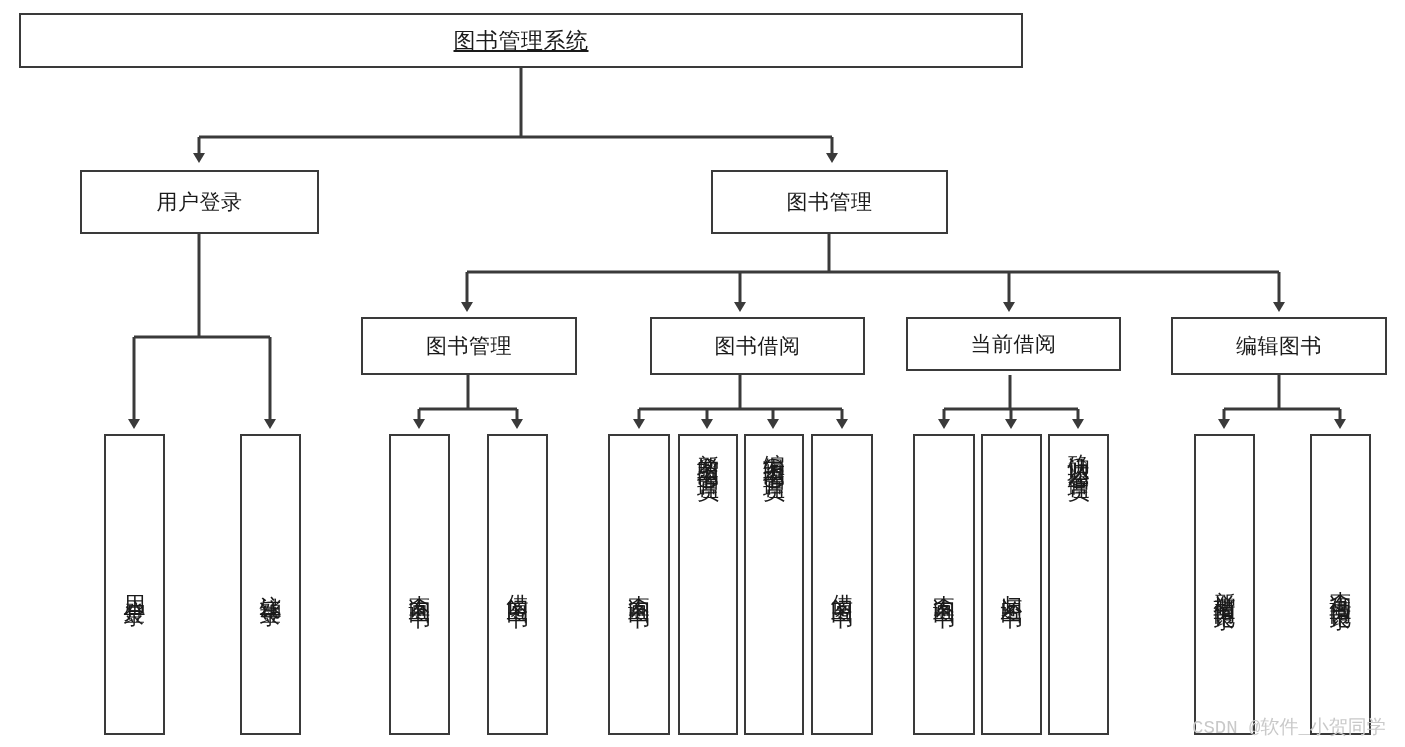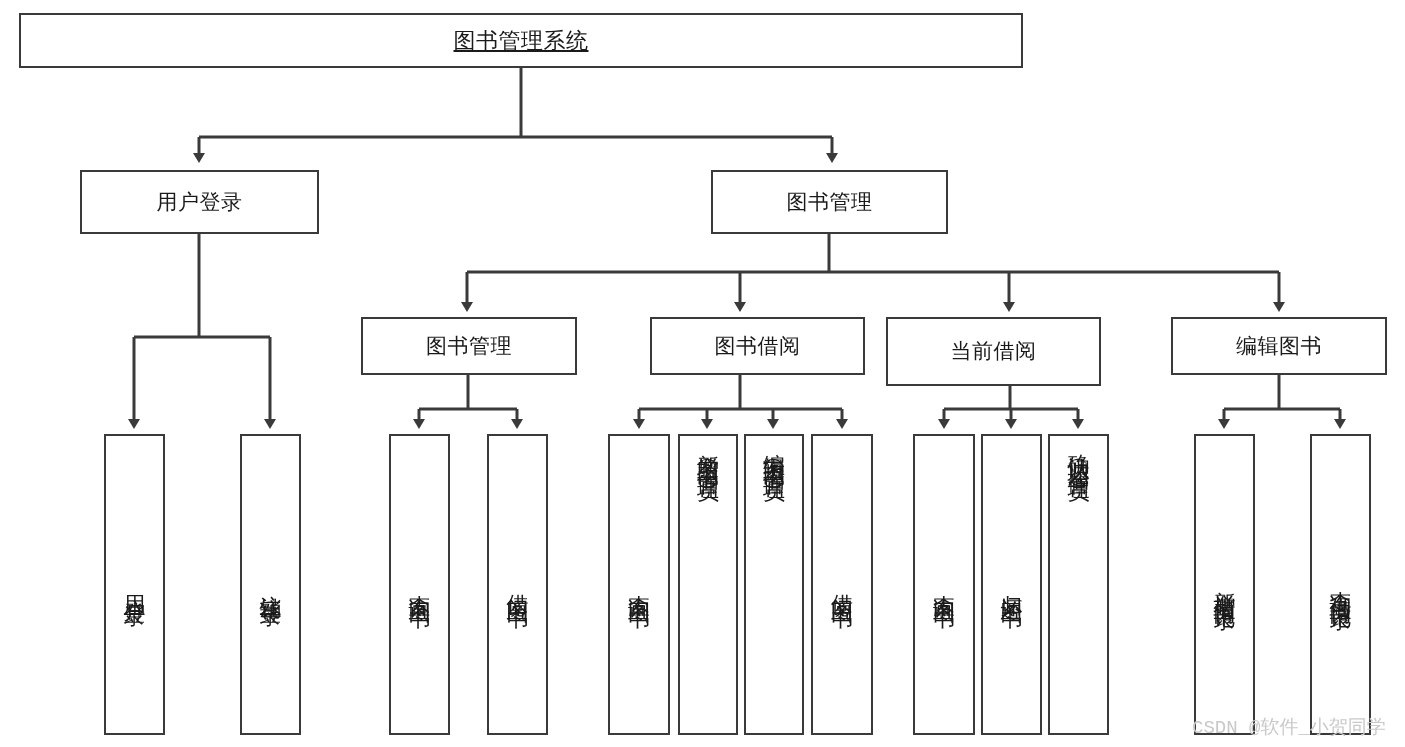--- a/index.html
+++ b/index.html
@@ -145,21 +145,21 @@
   <div class="node horiz" style="left:711px; top:170px; width:237px; height:64px;">
     <span class="label">图书管理</span>
   </div>
 
   <div class="node horiz" style="left:361px; top:317px; width:216px; height:58px;">
     <span class="label">图书管理</span>
   </div>
   <div class="node horiz" style="left:650px; top:317px; width:215px; height:58px;">
     <span class="label">图书借阅</span>
   </div>
-  <div class="node horiz" style="left:886px; top:317px; width:215px; height:69px;">
+  <div class="node horiz" style="left:906px; top:317px; width:215px; height:54px;">
     <span class="label">当前借阅</span>
   </div>
   <div class="node horiz" style="left:1171px; top:317px; width:216px; height:58px;">
     <span class="label">编辑图书</span>
   </div>
 
   <div class="node vert mid" style="left:104px; top:434px; width:61px; height:301px;">
     <span class="label">用户登录</span>
   </div>
   <div class="node vert mid" style="left:240px; top:434px; width:61px; height:301px;">

